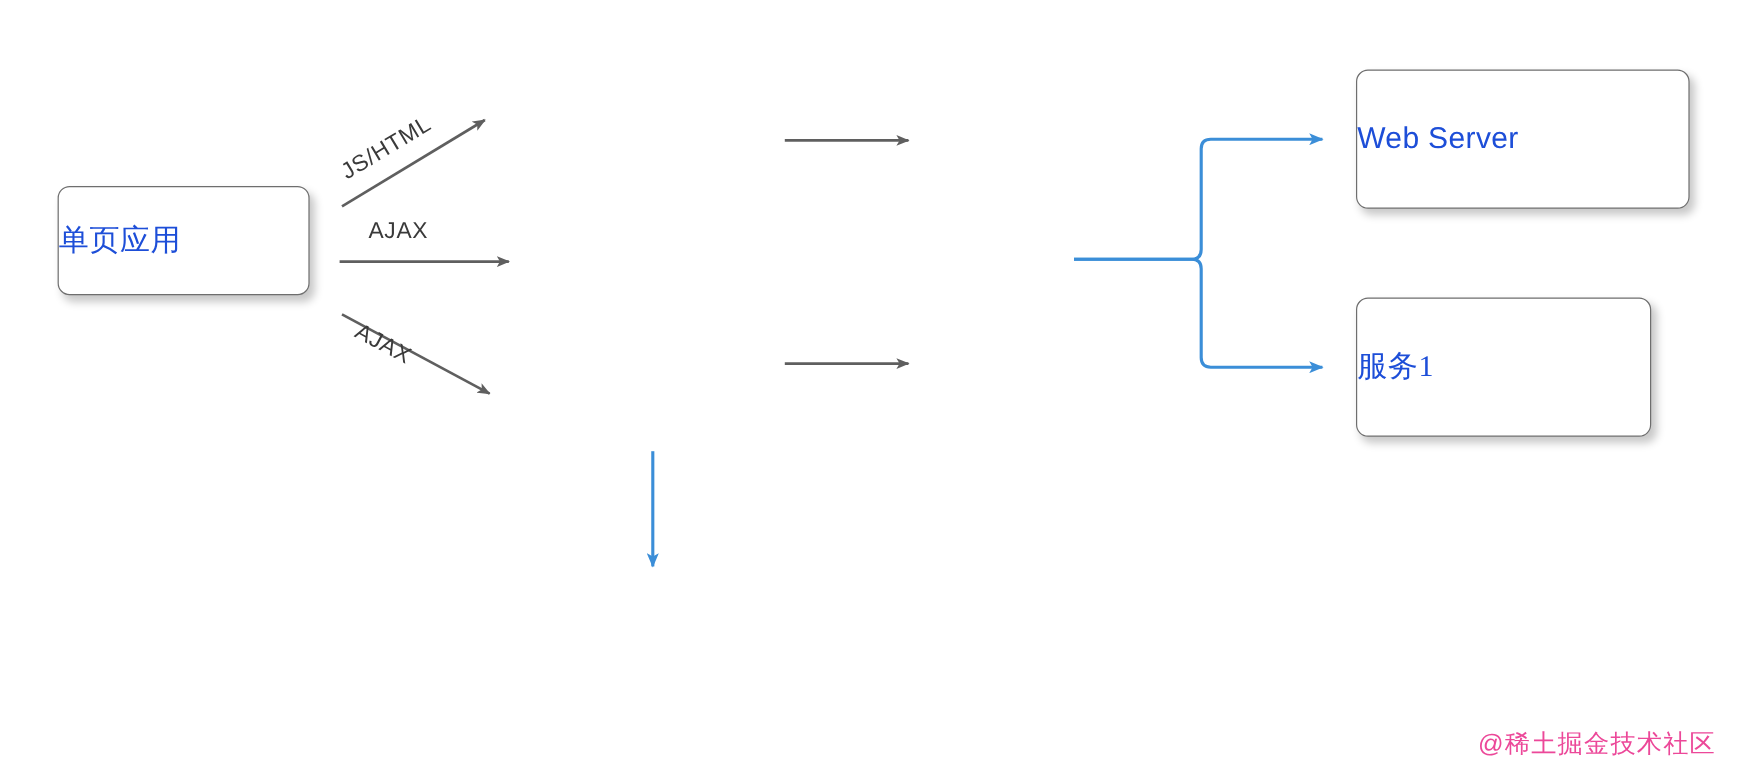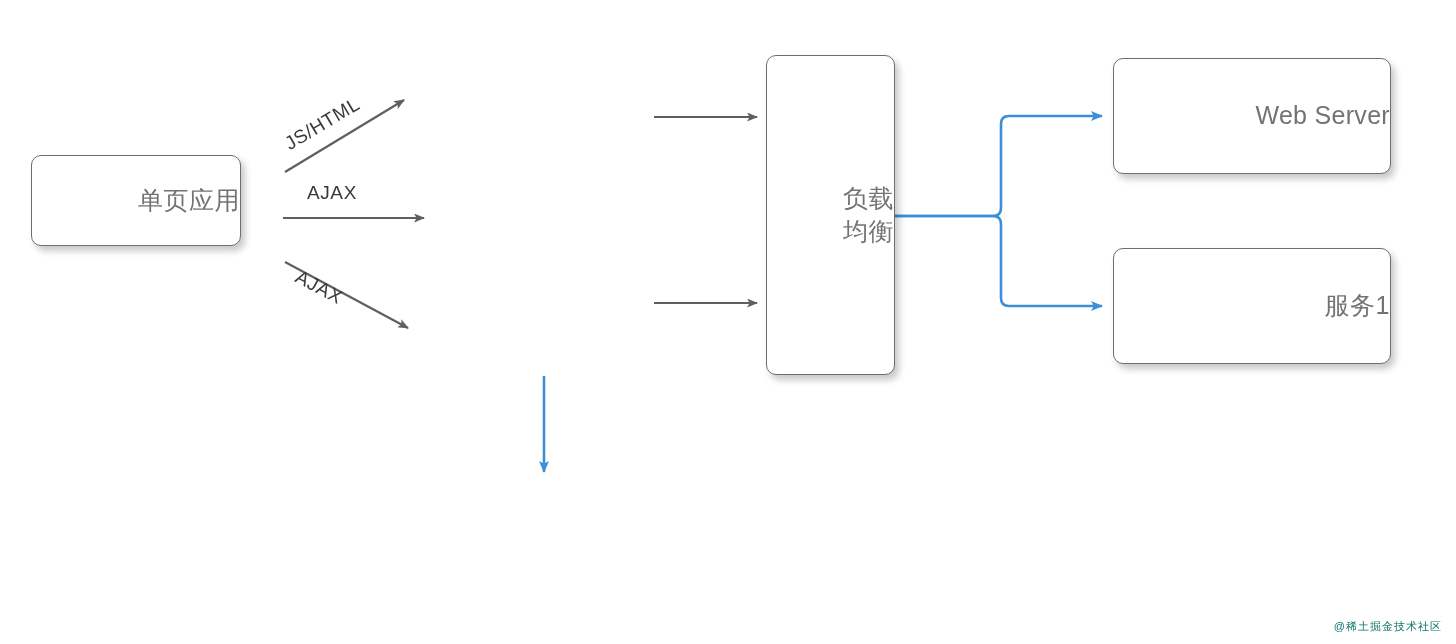--- a/index.html
+++ b/index.html
@@ -28,25 +28,26 @@
   }
   .node {
     position: absolute;
     box-sizing: border-box;
     background: #ffffff;
     border: 1.6px solid #6e6e6e;
     border-radius: 10px;
     box-shadow: 4px 5px 7px rgba(0,0,0,0.22);
     display: flex;
     align-items: center;
-    justify-content: flex-end;
+    justify-content: flex-start;
     text-align: center;
-    color: #737373;
+    color: #1d4ed8;
     line-height: 1.33;
     white-space: pre-line;
+    margin-left: 17px;
   }
   .node-label {
     display: block;
     white-space: pre-line;
   }
   .lbl-cn {
     font-size: 25px;
     letter-spacing: 0.5px;
   }
   .lbl-en {
@@ -56,24 +57,24 @@
   .edge-label {
     position: absolute;
     font-size: 19px;
     color: #3a3a3a;
     white-space: nowrap;
     transform-origin: left top;
     letter-spacing: 0.6px;
   }
   .watermark {
     position: absolute;
-    right: 14px;
+    right: 26px;
     bottom: 10px;
-    font-size: 11px;
-    color: #0f766e;
+    font-size: 21px;
+    color: #ec4899;
     letter-spacing: 1px;
     user-select: none;
   }
 </style>
 </head>
 <body>
 
 <div id="canvas">
 
   <svg class="layer" viewBox="0 0 1456 644">
@@ -122,29 +123,25 @@
 
   <div class="edge-label" style="left:307px; top:182px;">AJAX</div>
 
   <div class="edge-label" style="left:302px; top:266px; transform: rotate(28deg);">AJAX</div>
 
   <div class="node" style="left:31px; top:155px; width:210px; height:91px;">
     <span class="node-label lbl-cn">单页应用</span>
   </div>
 
 
-  <div class="node" style="left:766px; top:55px; width:129px; height:320px;">
-    <span class="node-label lbl-cn">负载
-均衡</span>
-  </div>
 
   <div class="node" style="left:1113px; top:58px; width:278px; height:116px;">
     <span class="node-label lbl-en">Web Server</span>
   </div>
 
-  <div class="node" style="left:1113px; top:248px; width:278px; height:116px;">
+  <div class="node" style="left:1113px; top:248px; width:246px; height:116px;font-family:Liberation Serif, serif;">
     <span class="node-label lbl-cn">服务1</span>
   </div>
 
 
   <div class="watermark">@稀土掘金技术社区</div>
 
 </div>
 
 </body></html>

